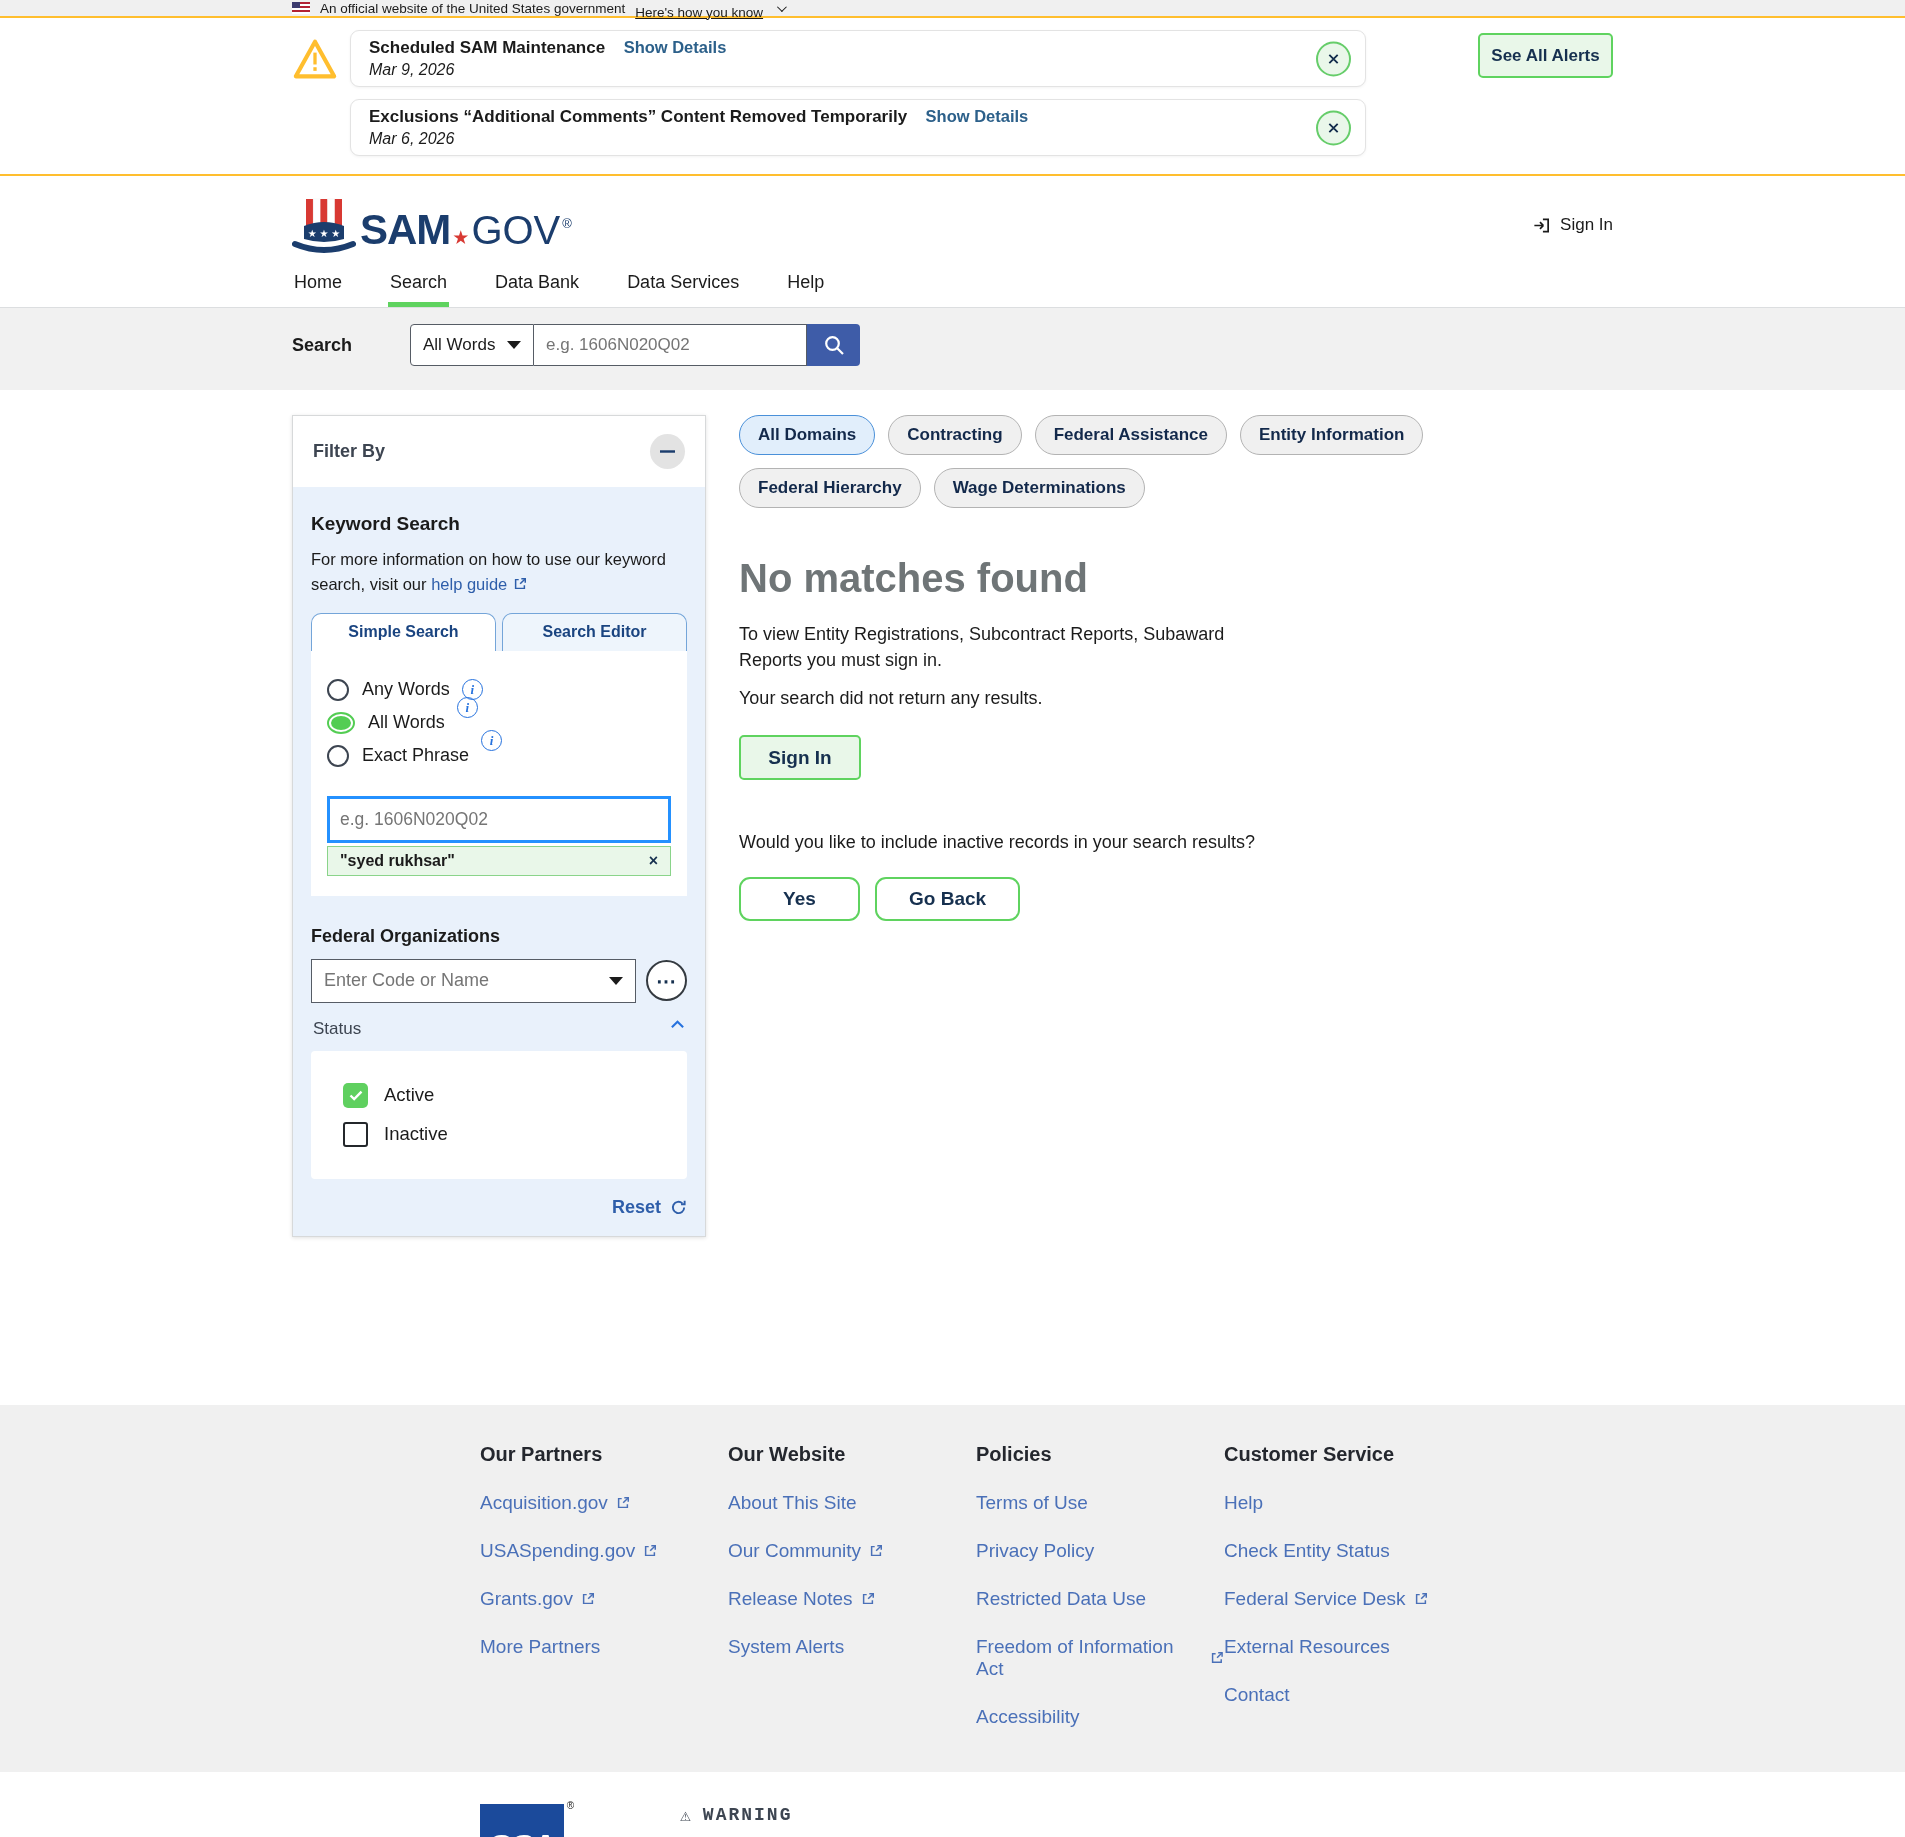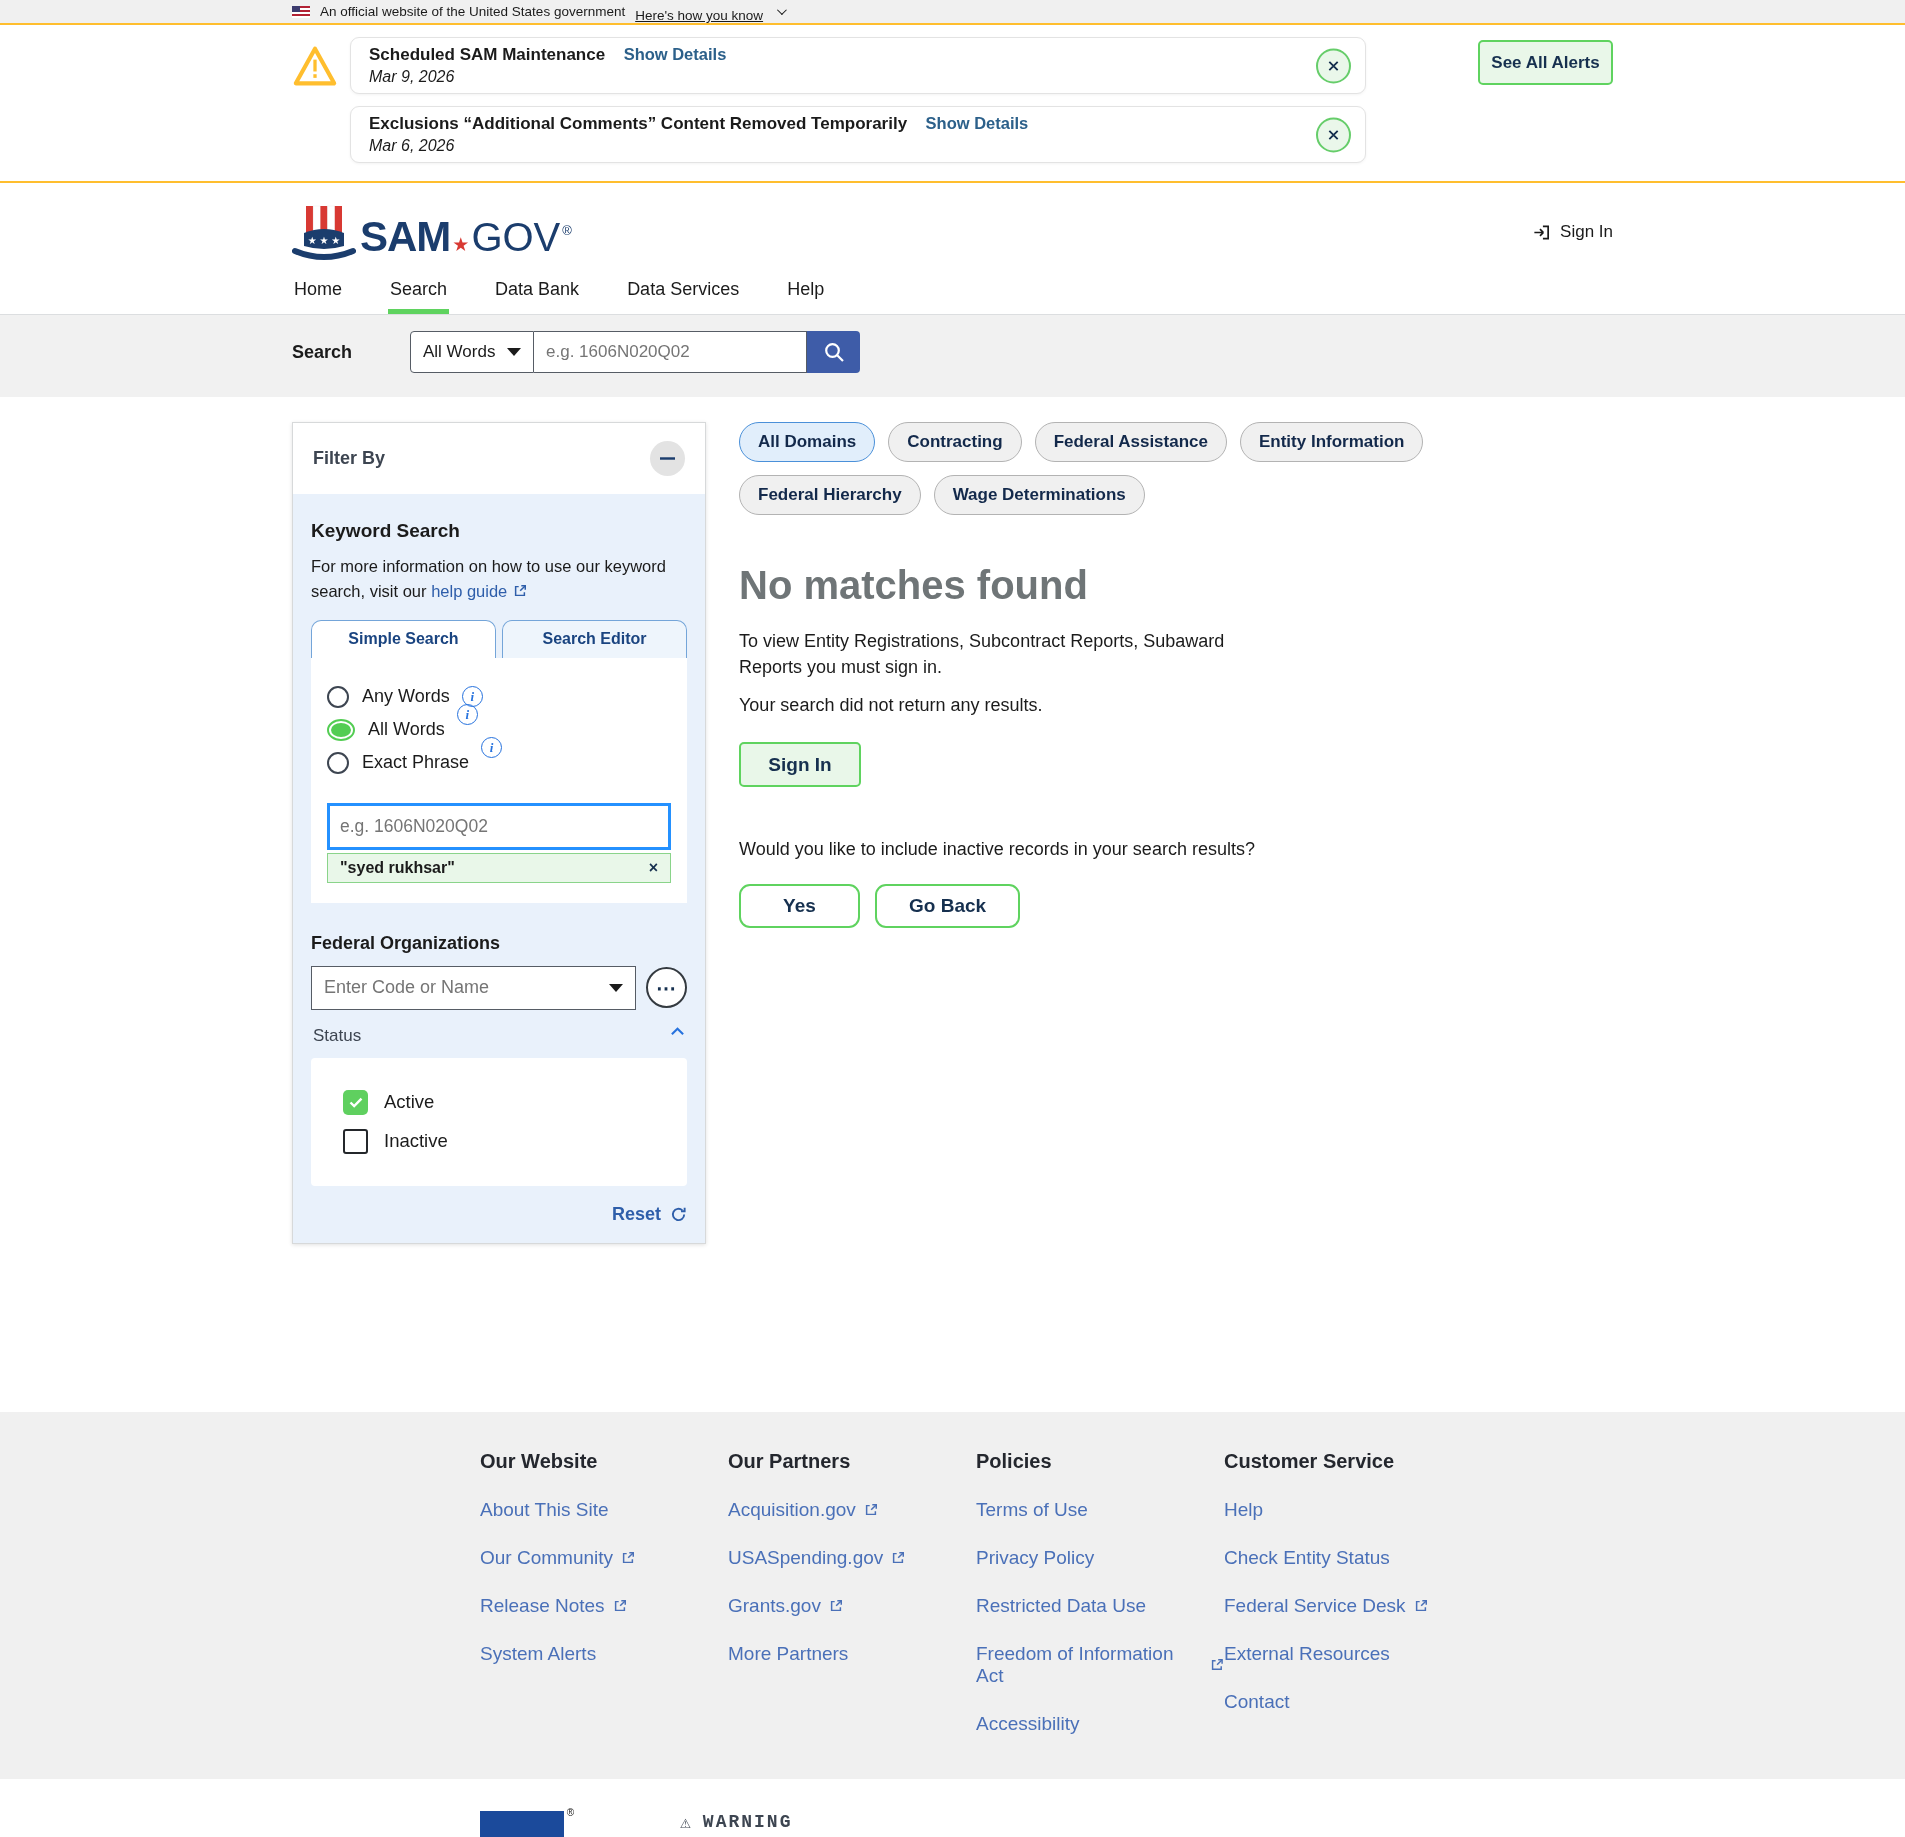--- a/index.html
+++ b/index.html
@@ -5,21 +5,21 @@
   * { box-sizing: border-box; margin: 0; padding: 0; }
   html,body { background:#fff; }
   body {
     width: 1905px;
     font-family: "Liberation Sans", sans-serif;
     color: #1b1b1b;
   }
   .container { width: 1321px; margin: 0 auto; }
 
   
-  .gov-banner { background:#f0f0f0; border-bottom:2px solid #ffbe2e; height:25px; display:flex; align-items:center; }
+  .gov-banner { background:#f0f0f0; border-bottom:2px solid #ffbe2e; height:18px; display:flex; align-items:center; }
   .gov-inner { display:flex; align-items:center; gap:10px; font-size:13.5px; color:#1b1b1b; }
   .flag { width:18px; height:12px; position:relative; background:repeating-linear-gradient(#b22234 0 2px,#fff 2px 4px); flex:0 0 18px; }
   .flag::after { content:''; position:absolute; left:0; top:0; width:8px; height:6px; background:#3c3b6e; }
   .how-link { color:#1b1b1b; text-decoration:underline; cursor:pointer;margin-top:8px; }
   .chev-down { width:7px; height:7px; border-right:1.5px solid #1b1b1b; border-bottom:1.5px solid #1b1b1b; transform:rotate(45deg) translateY(-2px); display:inline-block; margin-left:4px; }
 
   
   .alerts { background:#fff; border-bottom:2px solid #ffbe2e; padding:12px 0 6px; }
   .alerts-inner { display:flex; align-items:flex-start; }
   .alert-list { flex:1 1 auto; }
@@ -412,63 +412,63 @@
       <button class="btn-outline">Go Back</button>
     </div>
   </div>
 </div>
 
 <div class="footer">
   <div class="container">
     <div class="footer-cols">
 
       <div class="fcol">
+        <div class="fcol-title">Our Partners</div>
+        <div class="flink">
+            <span>Acquisition.gov</span>
+            <svg class="ico" width="14" height="14">
+              <use href="#i-ext"></use>
+            </svg>
+          </div>
+        <div class="flink">
+            <span>USASpending.gov</span>
+            <svg class="ico" width="14" height="14">
+              <use href="#i-ext"></use>
+            </svg>
+          </div>
+        <div class="flink">
+            <span>Grants.gov</span>
+            <svg class="ico" width="14" height="14">
+              <use href="#i-ext"></use>
+            </svg>
+          </div>
+        <div class="flink">
+            <span>More Partners</span>
+          </div>
+      </div>
+
+      <div class="fcol">
         <div class="fcol-title">Our Website</div>
         <div class="flink">
             <span>About This Site</span>
           </div>
         <div class="flink">
             <span>Our Community</span>
             <svg class="ico" width="14" height="14">
               <use href="#i-ext"></use>
             </svg>
           </div>
         <div class="flink">
             <span>Release Notes</span>
             <svg class="ico" width="14" height="14">
               <use href="#i-ext"></use>
             </svg>
           </div>
         <div class="flink">
             <span>System Alerts</span>
-          </div>
-      </div>
-
-      <div class="fcol">
-        <div class="fcol-title">Our Partners</div>
-        <div class="flink">
-            <span>Acquisition.gov</span>
-            <svg class="ico" width="14" height="14">
-              <use href="#i-ext"></use>
-            </svg>
-          </div>
-        <div class="flink">
-            <span>USASpending.gov</span>
-            <svg class="ico" width="14" height="14">
-              <use href="#i-ext"></use>
-            </svg>
-          </div>
-        <div class="flink">
-            <span>Grants.gov</span>
-            <svg class="ico" width="14" height="14">
-              <use href="#i-ext"></use>
-            </svg>
-          </div>
-        <div class="flink">
-            <span>More Partners</span>
           </div>
       </div>
 
       <div class="fcol">
         <div class="fcol-title">Policies</div>
         <div class="flink">
             <span>Terms of Use</span>
           </div>
         <div class="flink">
             <span>Privacy Policy</span>

